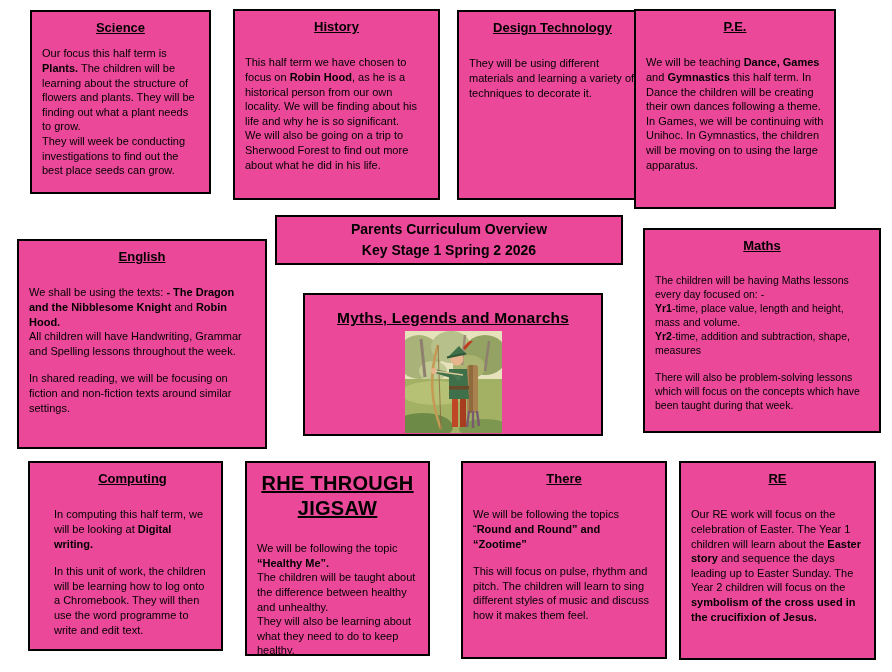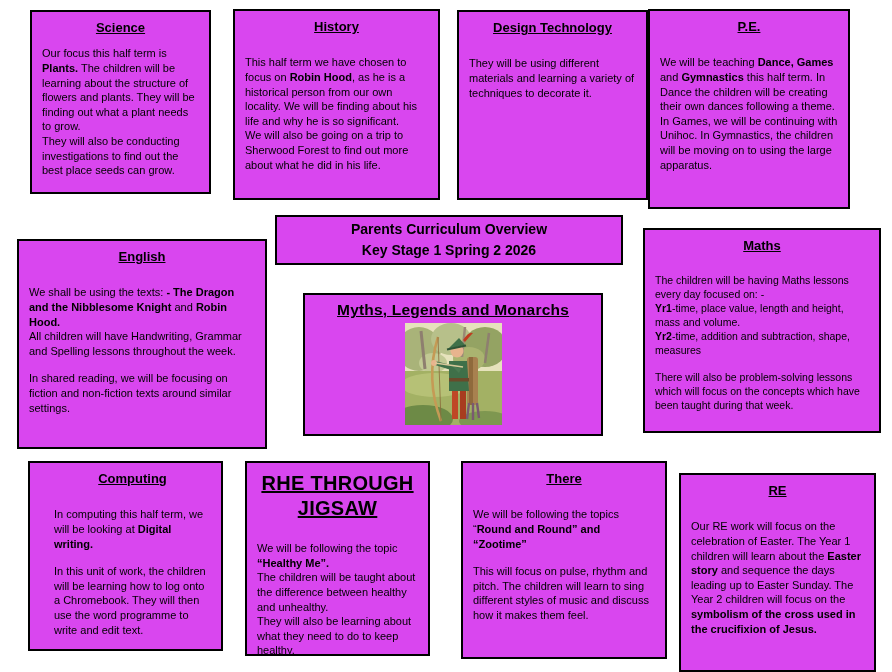--- a/index.html
+++ b/index.html
@@ -8,21 +8,21 @@
   .canvas {
     position: relative;
     width: 892px;
     height: 672px;
     background: #ffffff;
     overflow: hidden;
   }
   .box {
     position: absolute;
     border: 2px solid #000;
-    background: #d946ef;
+    background: #ec4899;
     padding: 6px 10px 8px;
   }
   .box h2 {
     margin: 2px 0 20px;
     text-align: center;
     font-size: 13px;
     font-weight: bold;
     text-decoration: underline;
     line-height: 1.25;
   }
@@ -34,62 +34,62 @@
     line-height: 1.33;
     white-space: pre-wrap;
   }
   .box p:last-child { margin-bottom: 0; }
   .box-maths p { font-size: 10.5px; }
 
   
   #box-science    { left: 30px;  top: 10px;  width: 181px; height: 184px; }
   #box-history    { left: 233px; top: 9px;   width: 207px; height: 191px; }
   #box-dt         { left: 457px; top: 10px;  width: 191px; height: 190px; }
-  #box-pe         { left: 648px; top: 9px;   width: 202px; height: 200px; }
+  #box-pe         { left: 634px; top: 9px;   width: 202px; height: 200px; }
   #box-english    { left: 17px;  top: 239px; width: 250px; height: 210px; }
   #box-maths      { left: 643px; top: 228px; width: 238px; height: 205px; }
   #box-computing  { left: 28px;  top: 461px; width: 195px; height: 190px; padding-left: 24px; }
   #box-rhe        { left: 245px; top: 461px; width: 185px; height: 195px; }
   #box-music      { left: 461px; top: 461px; width: 206px; height: 198px; }
-  #box-re         { left: 679px; top: 461px; width: 197px; height: 199px; margin-top: 12px; }
+  #box-re         { left: 679px; top: 461px; width: 197px; height: 199px; }
 
   #overview-box {
     left: 275px; top: 215px; width: 348px; height: 50px;
     display: flex; flex-direction: column; justify-content: center;
     padding: 4px 8px;
   }
   #overview-box .ov-line {
     text-align: center;
     font-size: 14px;
     font-weight: bold;
     line-height: 1.5;
   }
 
   #myths-box {
     left: 303px; top: 293px; width: 300px; height: 143px;
     text-align: center;
-    padding-top: 5px;
+    padding-top: 13px;
   }
   #myths-box h2 {
     margin: 0 0 4px;
     font-size: 15.5px;
     letter-spacing: 0.2px;
   }
   #myths-box svg { display: block; margin: 0 auto; }
 </style>
 </head>
 <body>
 
 <div class="canvas">
 
   <div class="box small-gap" id="box-science">
     <h2>Science</h2>
     <div>
         <p><span>Our focus this half term is </span><b>Plants.</b><span> The children will be learning about the structure of flowers and plants. They will be finding out what a plant needs to grow.
-They will also be conducting investigations to find out the best place seeds can grow.</span></p>
+They will week be conducting investigations to find out the best place seeds can grow.</span></p>
       </div>
   </div>
 
   <div class="box" id="box-history">
     <h2>History</h2>
     <div>
         <p><span>This half term we have chosen to focus on </span><b>Robin Hood</b><span>, as he is a historical person from our own locality. We will be finding about his life and why he is so significant.
 We will also be going on a trip to Sherwood Forest to find out more about what he did in his life.</span></p>
       </div>
   </div>

